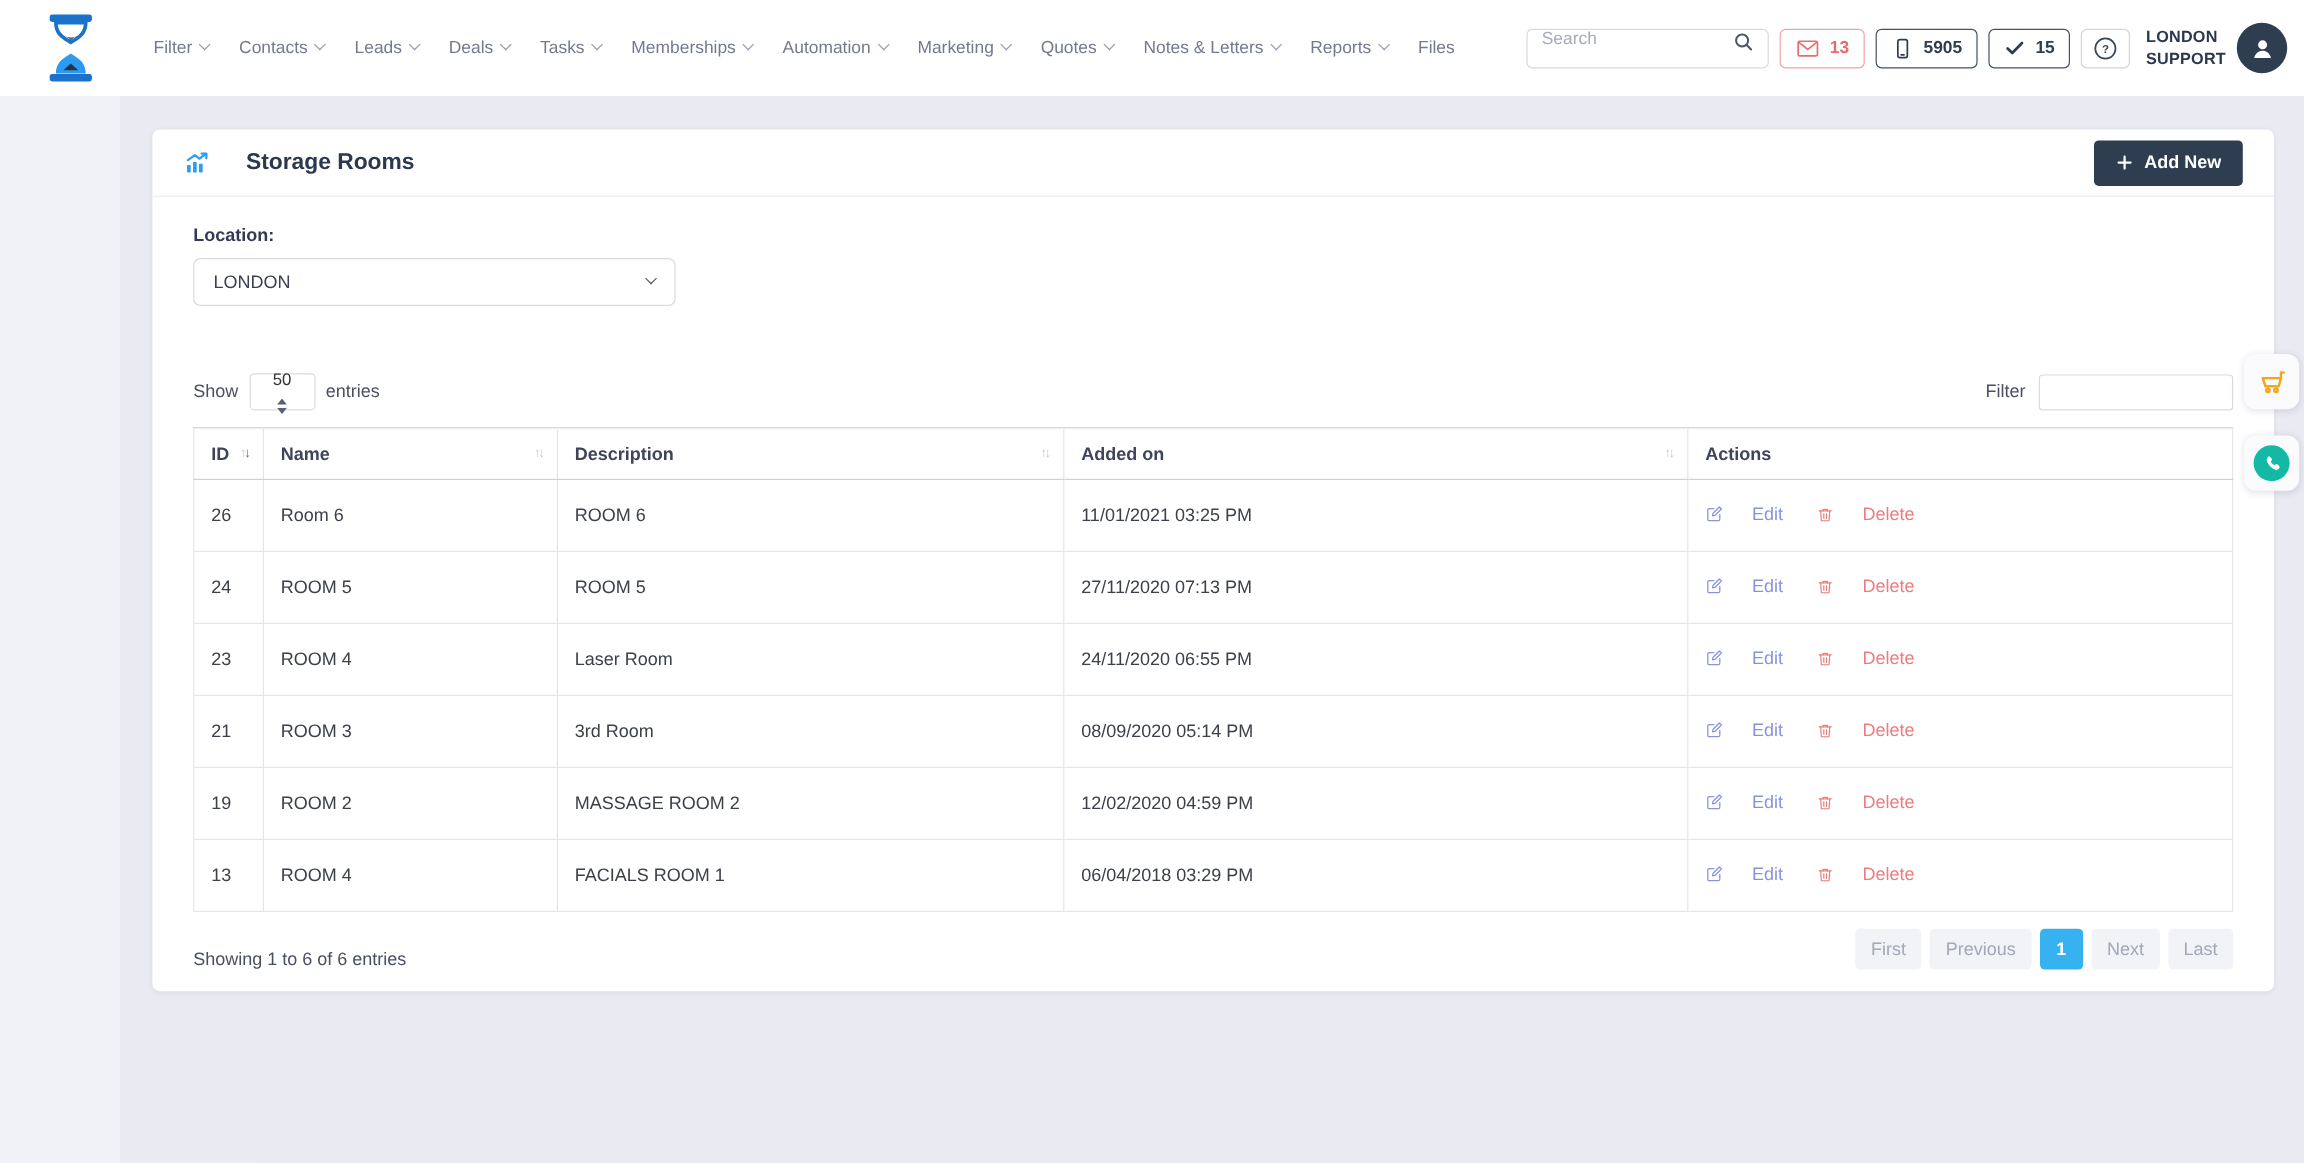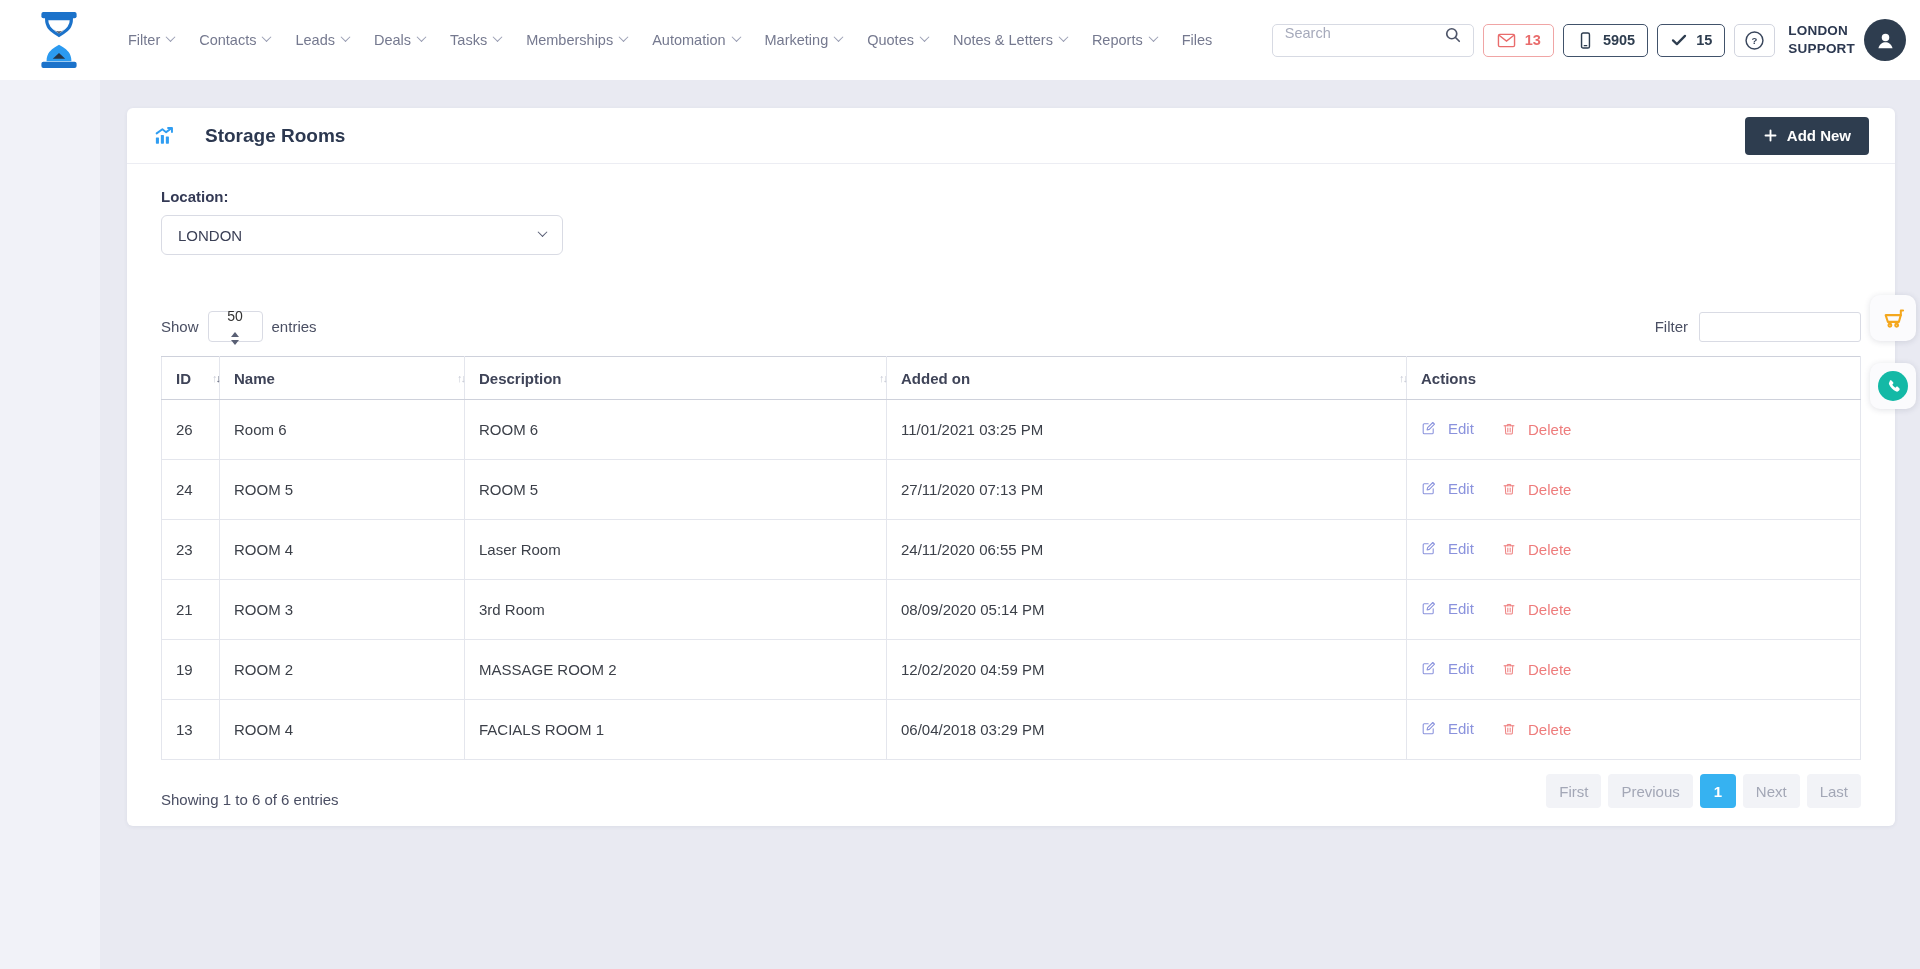--- a/index.html
+++ b/index.html
@@ -57,28 +57,28 @@
   .show-group { display:flex; align-items:center; gap:9px; font-size:15px; color:#4a4f63; }
   .len-select { width:55px; height:31px; border:1px solid #d9dbe4; border-radius:4px; display:flex; align-items:center; justify-content:center; gap:8px; font-size:14px; color:#333; cursor:pointer; background:#fff;flex-direction:column; }
   .spinner { display:flex; flex-direction:column; gap:3px; }
   .spinner i { width:0; height:0; border-left:4px solid transparent; border-right:4px solid transparent; display:block; }
   .spinner .up { border-bottom:5px solid #595f74; }
   .spinner .dn { border-top:5px solid #595f74; }
   .filter-group { margin-left:auto; display:flex; align-items:center; gap:11px; font-size:15px; color:#4a4f63; }
   .filter-group input { width:162px; height:30px; border:1px solid #d9dbe4; border-radius:3px; outline:none; padding:0 8px; font-size:14px; font-family:"Liberation Sans",sans-serif; }
   
   table { width:100%; border-collapse:collapse; margin-top:14px; table-layout:fixed; }
-  th, td { border:1px solid #e4e6ed; text-align:left; padding-left:14px; }
+  th, td { border:1px solid #e4e6ed; text-align:left; padding-left:14px; padding-right:12px; }
   th { border-top:1px solid #ced1db; border-bottom:1px solid #ced1db; height:43px; font-size:15px; font-weight:700; color:#3f4458; cursor:pointer; }
   td { height:60px; font-size:15px; color:#3c4049; }
   .col-id { width:58px; } .col-name { width:245px; } .col-desc { width:422px; } .col-added { width:520px; }
   .th-flex { display:flex; align-items:center; justify-content:space-between; }
   .sort { font-size:11px; letter-spacing:-2px; color:#c7cad5; user-select:none; }
   .sort .active { color:#63687d; }
-  .action-link { display:inline-flex; align-items:center; gap:12px; font-size:15px; cursor:pointer; text-decoration:none; }
+  .action-link { display:inline-flex; align-items:center; gap:24px; font-size:15px; cursor:pointer; text-decoration:none; }
   .edit { color:#8a92dd; margin-right:24px; }
   .delete { color:#ee7c7c; }
   .action-link svg { fill:none; stroke:currentColor; stroke-width:1.7; stroke-linecap:round; stroke-linejoin:round; }
   
   .table-footer { margin-top:14px; display:flex; align-items:flex-end; }
   .summary { font-size:15px; color:#4a4e63; }
   .pagination { margin-left:auto; display:flex; gap:7px; }
   .page-btn { height:34px; min-width:36px; padding:0 13px; border-radius:4px; background:#f2f3f7; color:#a3a7b6; font-size:15px; display:flex; align-items:center; justify-content:center; cursor:pointer; }
   .page-btn.active { background:#36b2f1; color:#fff; padding:0; width:36px; font-weight:700; }
   

